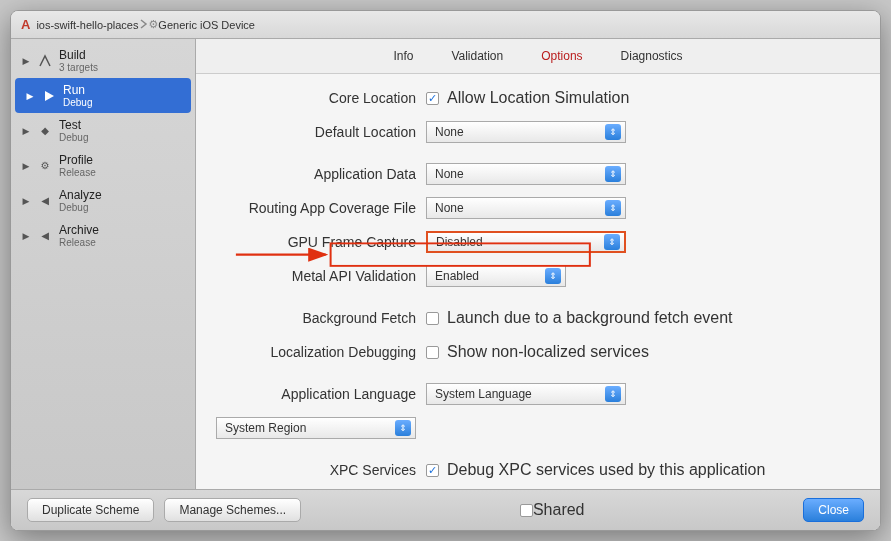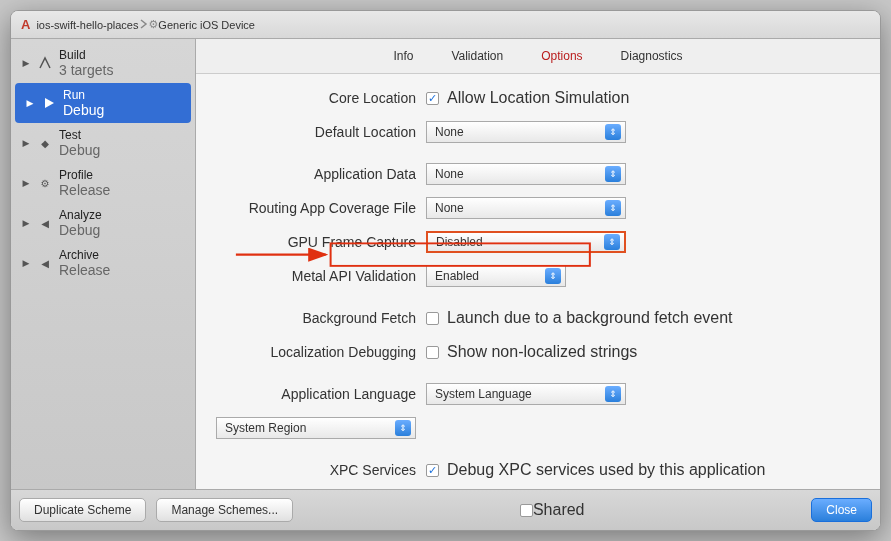--- a/index.html
+++ b/index.html
@@ -91,21 +91,21 @@
     .item-text {
       display: flex;
       flex-direction: column;
     }
     .item-label {
       font-size: 12px;
       color: #222;
       font-weight: 500;
     }
     .item-sub {
-      font-size: 14px;
+      font-size: 10px;
       color: #666;
     }
     .content-panel {
       flex: 1;
       background: #f5f5f5;
       display: flex;
       flex-direction: column;
       overflow: hidden;
     }
     .tabs-bar {
@@ -199,21 +199,21 @@
       font-size: 11px;
       color: #1a6fdb;
     }
     .setting-text {
       font-size: 16px;
       color: #333;
     }
     .bottom-bar {
       display: flex;
       align-items: center;
-      padding: 8px 8px;
+      padding: 8px 16px;
       background: linear-gradient(to bottom, #d8d8d8, #c8c8c8);
       border-top: 1px solid #aaa;
       gap: 10px;
     }
     .btn {
       padding: 4px 14px;
       border-radius: 5px;
       border: 1px solid #aaa;
       background: linear-gradient(to bottom, #ffffff, #e0e0e0);
       font-size: 12px;
@@ -417,21 +417,21 @@
             <div class="setting-value">
               <div class="checkbox"></div>
               <span class="setting-text">Launch due to a background fetch event</span>
             </div>
           </div>
 
           <div class="setting-row">
             <div class="setting-label">Localization Debugging</div>
             <div class="setting-value">
               <div class="checkbox"></div>
-              <span class="setting-text">Show non-localized strings</span>
+              <span class="setting-text">Show non-localized services</span>
             </div>
           </div>
 
           <div class="separator-row"></div>
 
           <div class="setting-row">
             <div class="setting-label">Application Language</div>
             <div class="setting-value">
               <div class="dropdown">
                 <span>System Language</span>

